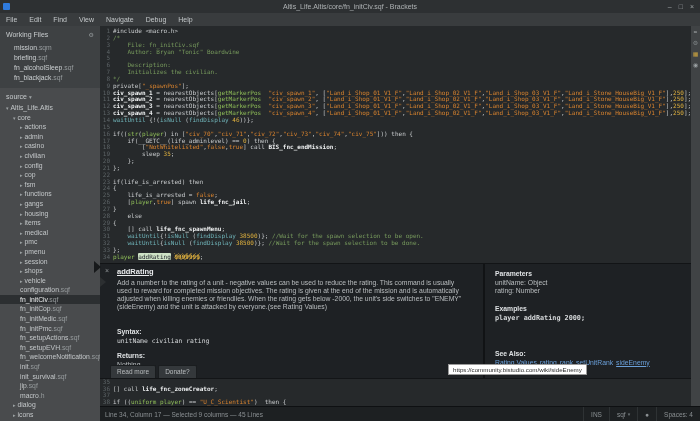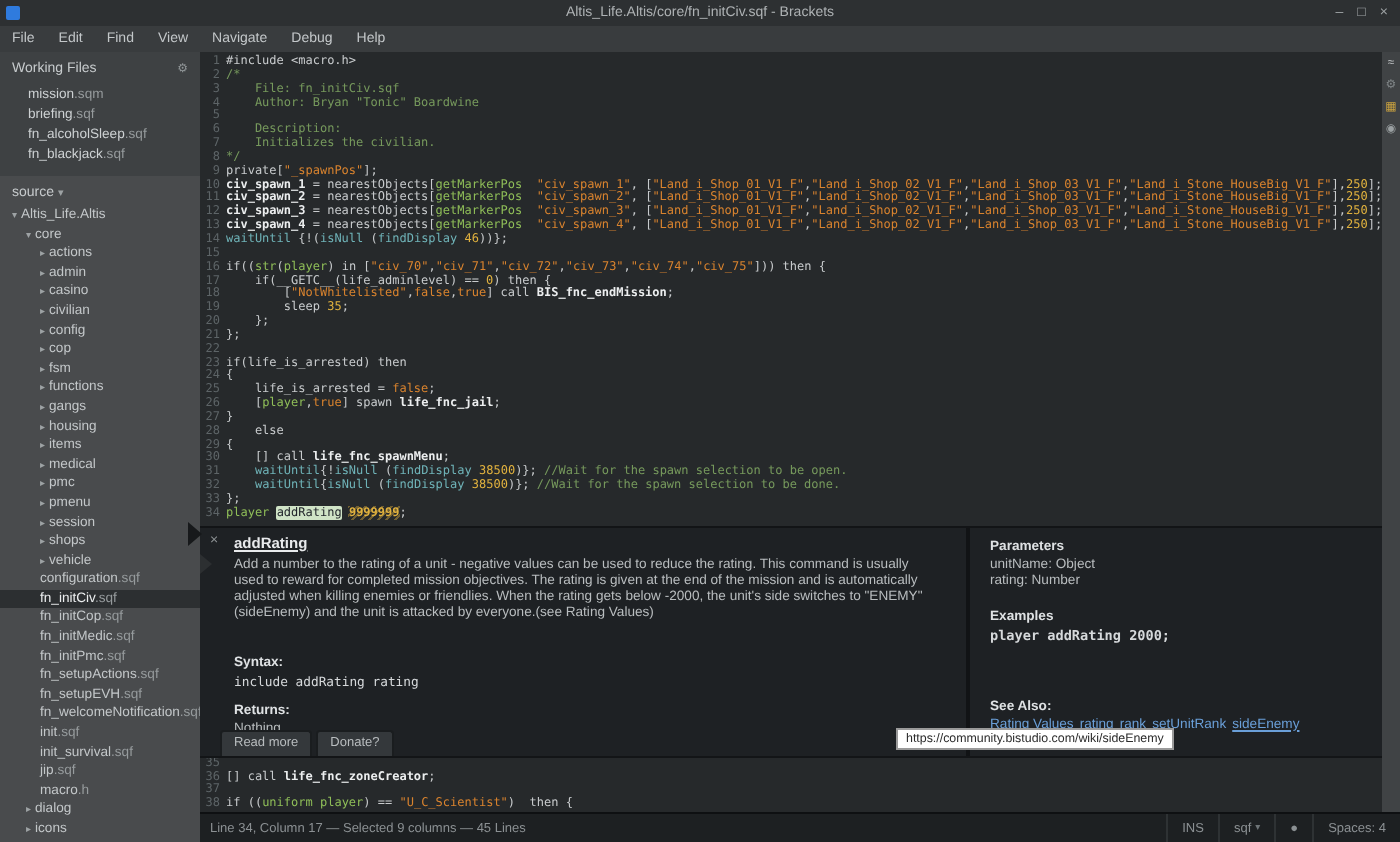--- a/index.html
+++ b/index.html
@@ -205,21 +205,21 @@
       <div class="code-line"><span class="ln">33</span><span class="code-text"><span class="t-def">};</span></span></div>
       <div class="code-line"><span class="ln">34</span><span class="code-text"><span class="t-fn">player</span><span class="t-def"> </span><span class="t-sel">addRating</span><span class="t-def"> </span><span class="t-warn">9999999</span><span class="t-def">;</span></span></div>
     </div>
 
   <div class="popup">
     <span class="popup-close">×</span>
     <span class="popup-title">addRating</span>
     <div class="popup-desc">Add a number to the rating of a unit - negative values can be used to reduce the rating. This command is usually used to reward for completed mission objectives. The rating is given at the end of the mission and is automatically adjusted when killing enemies or friendlies. When the rating gets below -2000, the unit's side switches to "ENEMY" (sideEnemy) and the unit is attacked by everyone.(see Rating Values)</div>
 
     <span class="p-label" style="top:64px">Syntax:</span>
-    <span class="p-val mono" style="top:73px">include addRating rating</span>
+    <span class="p-val mono" style="top:73px">unitName civilian rating</span>
     <span class="p-label" style="top:88px">Returns:</span>
     <span class="p-val" style="top:97px">Nothing</span>
 
     <div class="popup-buttons" id="docs-buttons">
         <span class="popup-btn">Read more</span>
         <span class="popup-btn">Donate?</span>
       </div>
     <div class="popup-divider"></div>
 
     <span class="rc-label" style="top:6px">Parameters</span>

